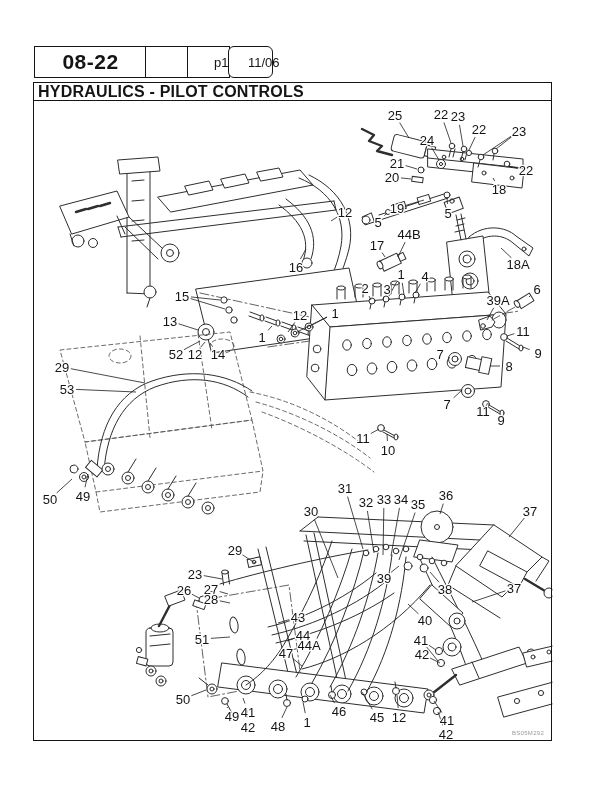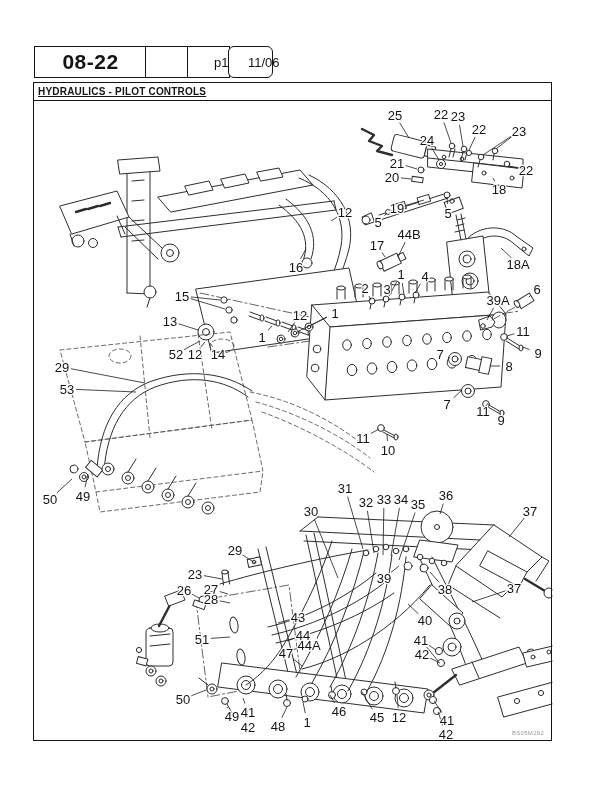--- a/index.html
+++ b/index.html
@@ -11,21 +11,21 @@
              display:flex;align-items:center;justify-content:center;background:#fff;}
   .hdr .cell + .cell{margin-left:-1.6px;padding-left:26px;}
   .c1{width:113px;font-size:21px;font-weight:bold;letter-spacing:0.5px;}
   .c2{width:43px;}
   .c3{width:43px;font-size:13px;}
   .c4{width:45px;font-size:13px;border-radius:6px;}
   
   .mainbox{position:absolute;left:33px;top:82px;width:519px;height:659px;
            box-sizing:border-box;border:1.6px solid #151515;z-index:2;pointer-events:none;}
   .titlebar{height:17px;line-height:17px;border-bottom:1.8px solid #151515;
-            font-size:10px;font-weight:bold;padding-left:4px;letter-spacing:0.2px;background:transparent;text-decoration:underline;}
+            font-size:16px;font-weight:bold;padding-left:4px;letter-spacing:0.2px;background:transparent;}
   
   svg.fig{position:absolute;left:0;top:0;z-index:1;}
   .ln{stroke:#2e2e2e;stroke-width:1;fill:none;stroke-linecap:round;stroke-linejoin:round;}
   .fw{fill:#fff;}
   .thk{stroke-width:2.4;}
   .dd{stroke:#3a3a3a;stroke-width:0.8;fill:none;stroke-dasharray:9 3 2 3;}
   .ph{stroke:#5a5a5a;stroke-width:0.9;fill:none;stroke-dasharray:4 3;stroke-linecap:round;}
   .leader{stroke:#1c1c1c;stroke-width:0.8;fill:none;}
   text.callout{font-family:"Liberation Sans",sans-serif;font-size:13px;fill:#141414;
                text-anchor:middle;paint-order:stroke;stroke:#fff;stroke-width:2.5px;}

